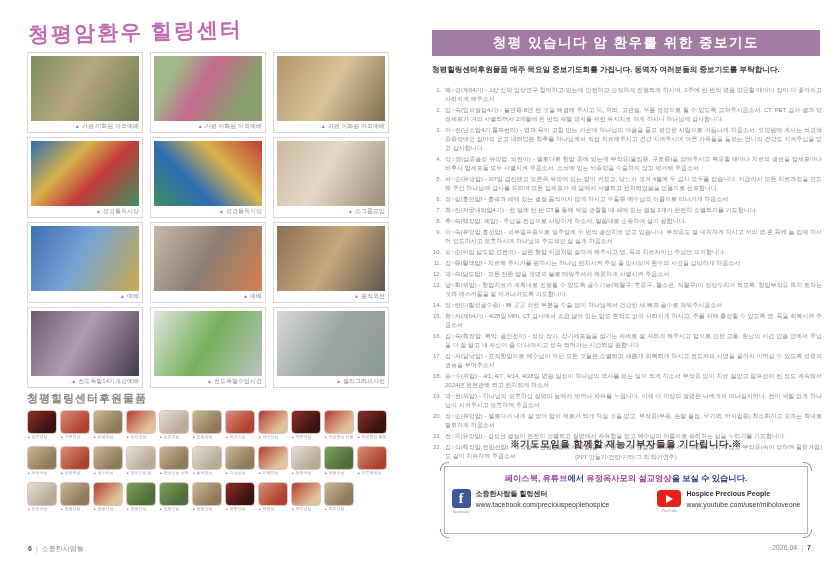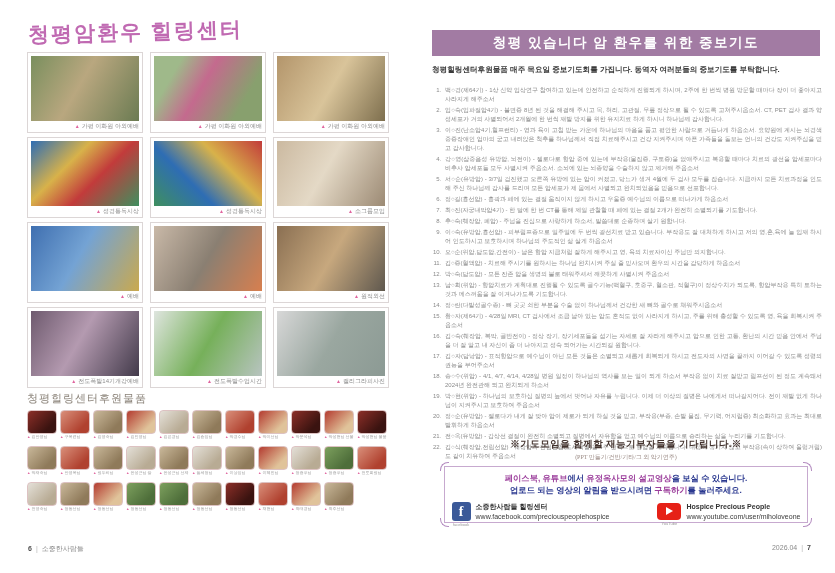--- a/index.html
+++ b/index.html
@@ -27,21 +27,21 @@
   .tone-5 { background:linear-gradient(45deg,#3f8f5f,#2e6db4 35%,#d8b24a 65%,#c23b3b); }
   .tone-6 { background:linear-gradient(120deg,#cbb9a0,#e4d9c6 45%,#9c8a74); }
   .tone-7 { background:linear-gradient(120deg,#3f6fb0,#74a3d4 45%,#caa94e); }
   .tone-8 { background:linear-gradient(120deg,#c9b9a8,#8a7f72 50%,#d77f4f); }
   .tone-9 { background:linear-gradient(120deg,#8a6f52,#c7a87e 50%,#5f584e); }
   .tone-10 { background:linear-gradient(120deg,#6e5a6e,#b49ab0 45%,#423a4a); }
   .tone-11 { background:linear-gradient(120deg,#dfe5df,#76b05a 50%,#b8c4c0); }
   .tone-12 { background:linear-gradient(120deg,#d8d8d8,#9aa7a0 50%,#8c9a94); }
 
   .donation-title { position:absolute; left:27px; top:391px; font-size:11px;
-    font-weight:normal; color:#8a8278; letter-spacing:1px; }
+    font-weight:bold; color:#8a8278; letter-spacing:1px; }
   .thumb-rows { position:absolute; left:27px; top:410px; width:366px; }
   .thumb-row { display:flex; gap:3px; margin-bottom:6px; }
   .thumb { width:30px; flex:0 0 30px; }
   .thumb-img { height:24px; border-radius:4px; border:1px solid #ddc2c2; }
   .thumb-cap { font-size:4px; line-height:6px; color:#9a9a9a; white-space:nowrap; overflow:hidden; }
   .thumb-cap .tri { font-size:3.5px; margin-right:1px; }
   .ttone-0 { background:linear-gradient(135deg,#8c2f28,#3a1310 75%); }
   .ttone-1 { background:linear-gradient(135deg,#d98f7a,#b0412f 75%); }
   .ttone-2 { background:linear-gradient(135deg,#c9b89a,#8f7a5a 75%); }
   .ttone-3 { background:linear-gradient(135deg,#e4e0d8,#b8ab94 75%); }
@@ -64,21 +64,21 @@
   .prayer-list { position:absolute; left:432px; top:86px; width:390px;
     list-style:decimal; padding-left:11px; font-size:6px; color:#8b8b8b; }
   .prayer-list li { margin-bottom:2px; line-height:1.5; text-align:justify; padding-left:2px; }
   .prayer-list li::marker { color:#8b8b8b; }
 
   .notice { position:absolute; left:432px; top:438px; width:388px; text-align:center;
     font-family:"Liberation Serif","DejaVu Serif",serif; }
   .notice-title { font-size:9.5px; font-weight:bold; color:#43332e; letter-spacing:0.5px; }
   .notice-sub { font-size:6px; color:#9a8a84; margin-top:2px; }
 
-  .media-box { position:absolute; left:444px; top:466px; width:364px; height:57px;
+  .media-box { position:absolute; left:444px; top:466px; width:364px; height:68px;
     border:1px solid #c7a9cf; padding-top:5px; }
   .corner { position:absolute; width:9px; height:9px; border:0 solid #b48cc0; }
   .c-tl { top:-5px; left:-5px; border-top-width:1.5px; border-left-width:1.5px; border-top-left-radius:8px; }
   .c-tr { top:-5px; right:-5px; border-top-width:1.5px; border-right-width:1.5px; border-top-right-radius:8px; }
   .c-bl { bottom:-5px; left:-5px; border-bottom-width:1.5px; border-left-width:1.5px; border-bottom-left-radius:8px; }
   .c-br { bottom:-5px; right:-5px; border-bottom-width:1.5px; border-right-width:1.5px; border-bottom-right-radius:8px; }
   .mb-line { text-align:center; font-size:8.3px; font-weight:bold; color:#2b3990; line-height:1.5; }
   .mb-line .hl { color:#9b3d9b; }
   .mb-channels { display:flex; justify-content:center; gap:48px; margin-top:5px; }
   .channel { display:flex; align-items:flex-start; gap:5px; }
@@ -330,21 +330,20 @@
       <div class="notice-sub">(PPT 만들기/건반/기타/그 외 악기연주)</div>
     </div>
 
     <div class="media-box">
       <span class="corner c-tl"></span>
       <span class="corner c-tr"></span>
       <span class="corner c-bl"></span>
       <span class="corner c-br"></span>
 
       <p class="mb-line" id="mbLine1"><span class="hl">페이스북, 유튜브</span><span>에서 </span><span class="hl">유정옥사모의 설교영상</span><span>을 보실 수 있습니다.</span></p>
-      <p class="mb-line" id="mbLine2"><span>업로드 되는 영상의 알림을 받으시려면 </span><span class="hl">구독하기</span><span>를 눌러주세요.</span></p>
 
       <div class="mb-channels">
         <div class="channel">
           <div class="icon-col">
             <div class="fb-icon">f</div>
             <div class="icon-label">facebook</div>
           </div>
           <div class="ch-text">
             <div class="ch-name">소중한사람들 힐링센터</div>
             <div class="ch-url">www.facebook.com/preciouspeoplehospice</div>

